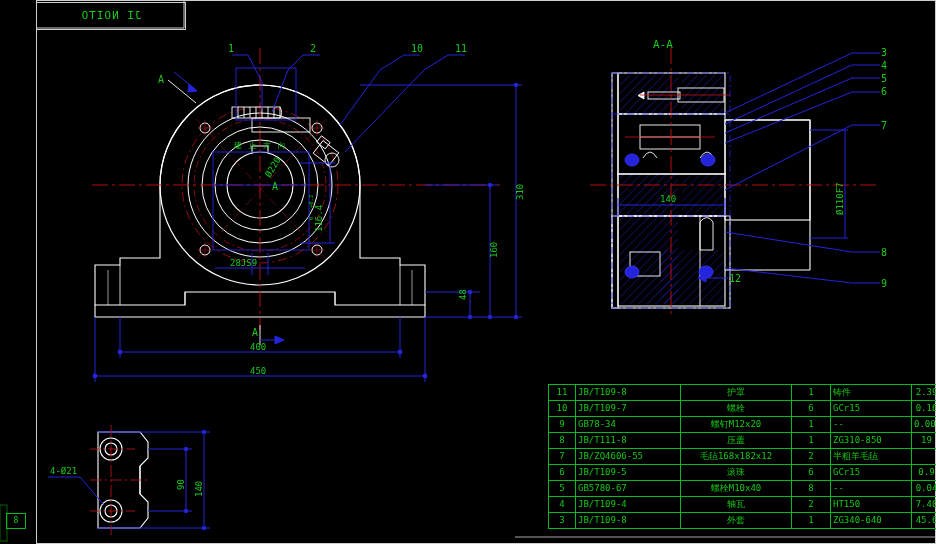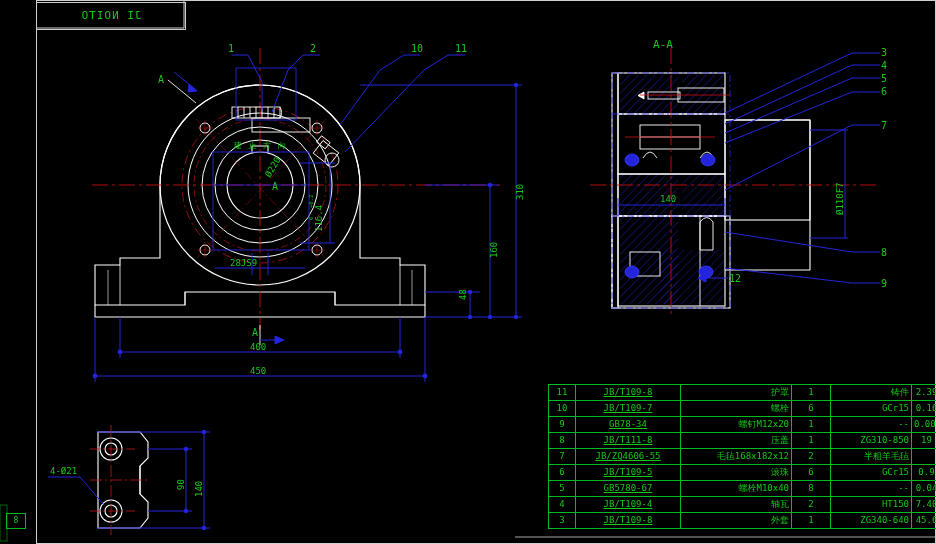--- a/index.html
+++ b/index.html
@@ -15,24 +15,24 @@
        font-size:11px;fill:#18c818;}
 
   
   #parts{position:absolute;left:548px;top:384px;width:388px;
          border-collapse:collapse;table-layout:fixed;}
   #parts td{border:1px solid #00bb22;color:#14c814;
             font-size:9px;height:15px;line-height:15px;
             padding:0 2px;overflow:hidden;white-space:nowrap;
             font-family:"DejaVu Sans Mono","Liberation Mono",monospace;}
   .c-no{width:22px;text-align:center;}
-  .c-std{width:100px;text-align:center;padding-left:6px;text-decoration:underline;}
-  .c-nam{width:106px;text-align:right;padding-left:6px;}
+  .c-std{width:100px;text-align:left;padding-left:6px;}
+  .c-nam{width:106px;text-align:center;padding-left:6px;}
   .c-qty{width:34px;text-align:center;}
-  .c-mat{width:76px;text-align:right;}
+  .c-mat{width:76px;text-align:left;}
   .c-w1{width:25px;text-align:center;font-size:8px;}
   .cjk{font-family:"DejaVu Sans","Liberation Sans",sans-serif;font-size:9px;}
 
   
   #stamp{position:absolute;left:36px;top:2px;width:148px;height:26px;
          border:1px solid #cfcfcf;color:#18c818;font-size:11px;
          letter-spacing:1px;text-align:center;line-height:26px;
          transform:scaleX(-1);}
   #greenchip{position:absolute;left:6px;top:513px;width:18px;height:14px;
              border:1px solid #00bb22;color:#14c814;font-size:8px;

